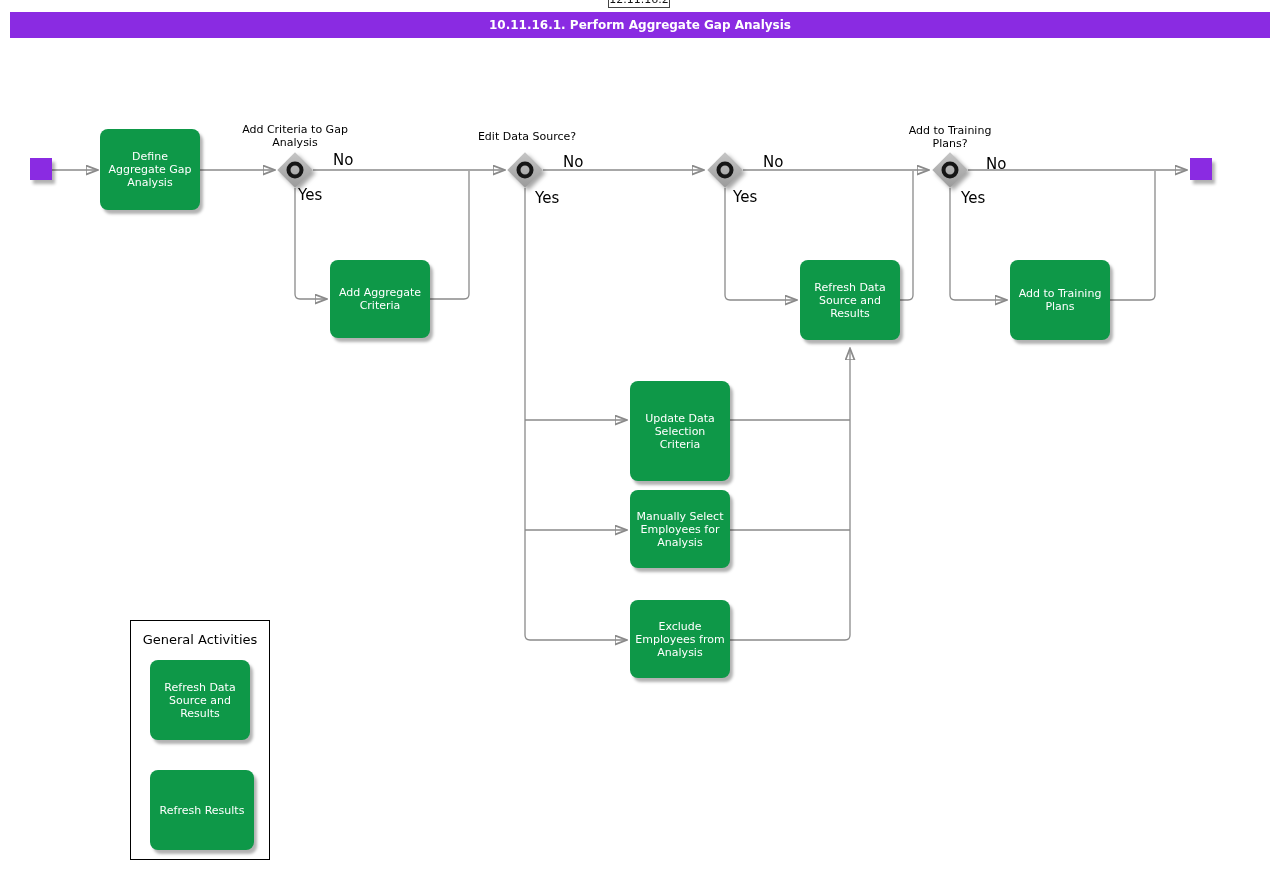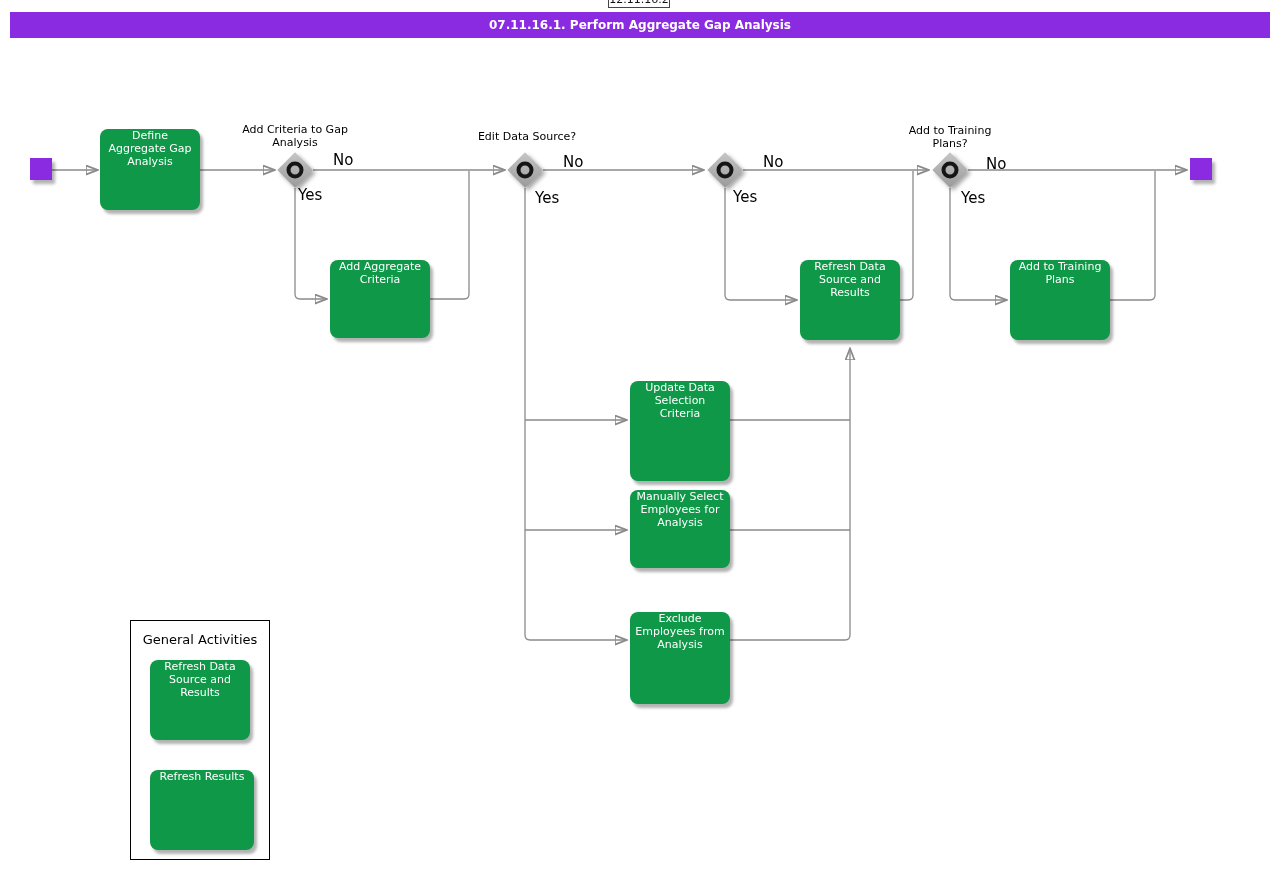--- a/index.html
+++ b/index.html
@@ -23,21 +23,21 @@
   svg.wires{position:absolute;left:0;top:0;z-index:1;}
   svg.wires path{stroke:var(--line,#8A8A8A);stroke-width:1.3;fill:none;}
   
   .terminal{
     position:absolute;width:22px;height:22px;background:var(--purple,#8A2BE2);
     box-shadow:3px 4px 3px rgba(0,0,0,0.30);z-index:2;
   }
   
   .activity{
     position:absolute;background:var(--green,#0E9848);border-radius:8px;
-    box-shadow:3px 4px 3px rgba(0,0,0,0.30);display:flex;align-items:flex-start;justify-content:center;
+    box-shadow:3px 4px 3px rgba(0,0,0,0.30);display:flex;align-items:center;justify-content:center;
     z-index:2;
   }
   .activity-label{
     color:#fff;font-size:11px;line-height:13px;text-align:center;white-space:pre-line;
   }
   
   .decision{position:absolute;width:36px;height:36px;z-index:2;filter:drop-shadow(3px 3px 2px rgba(0,0,0,0.35));}
   .diamond-shape{
     position:absolute;left:50%;top:50%;width:25px;height:25px;
     transform:translate(-50%,-50%) rotate(45deg);
@@ -62,21 +62,21 @@
     font-size:13px;color:#000;
   }
 </style>
 </head>
 <body>
 
 <div class="canvas">
 
   <div class="partial-node">12.11.16.2</div>
 
-  <div class="banner">07.11.16.1. Perform Aggregate Gap Analysis</div>
+  <div class="banner">10.11.16.1. Perform Aggregate Gap Analysis</div>
 
   <svg class="wires" width="1280" height="870">
     <defs>
       <marker id="arr" markerWidth="10" markerHeight="8" refX="8.5" refY="3.5" orient="auto">
         <path d="M0 0 L9 3.5 L0 7 Z" fill="#8A8A8A" stroke="none"></path>
       </marker>
     </defs>
     <path d="M52 170 H97" marker-end="url(#arr)"></path>
     <path d="M200 170 H274" marker-end="url(#arr)"></path>
     <path d="M313 170 H504" marker-end="url(#arr)"></path>
@@ -116,21 +116,21 @@
 Selection
 Criteria</span>
   </div>
 
   <div class="activity" style="left:630px;top:490px;width:100px;height:78px;">
     <span class="activity-label">Manually Select
 Employees for
 Analysis</span>
   </div>
 
-  <div class="activity" style="left:630px;top:600px;width:100px;height:92px;margin-top:12px;">
+  <div class="activity" style="left:630px;top:600px;width:100px;height:78px;">
     <span class="activity-label">Exclude
 Employees from
 Analysis</span>
   </div>
 
   <div class="activity" style="left:800px;top:260px;width:100px;height:80px;">
     <span class="activity-label">Refresh Data
 Source and
 Results</span>
   </div>

